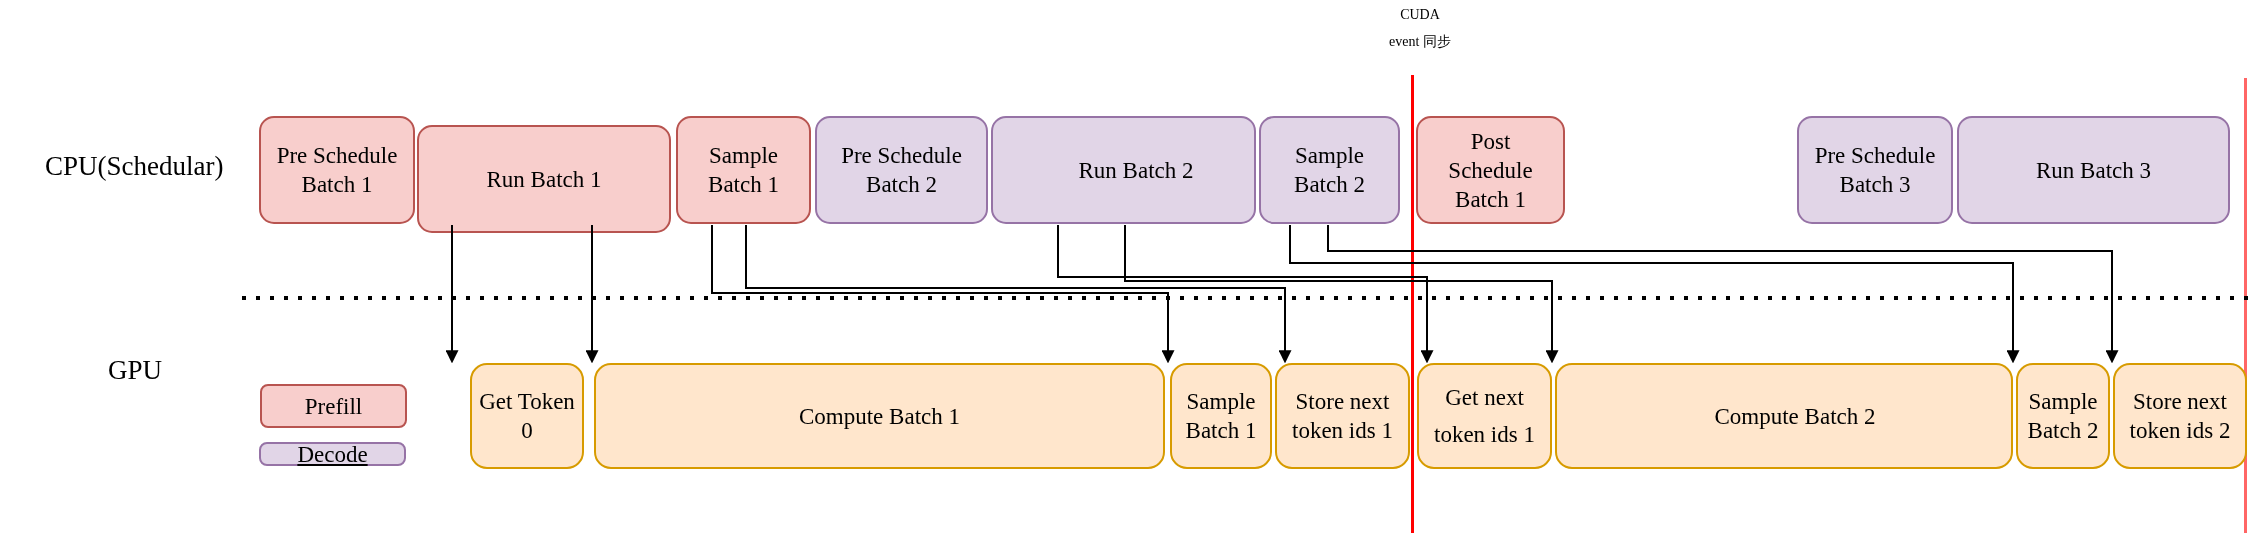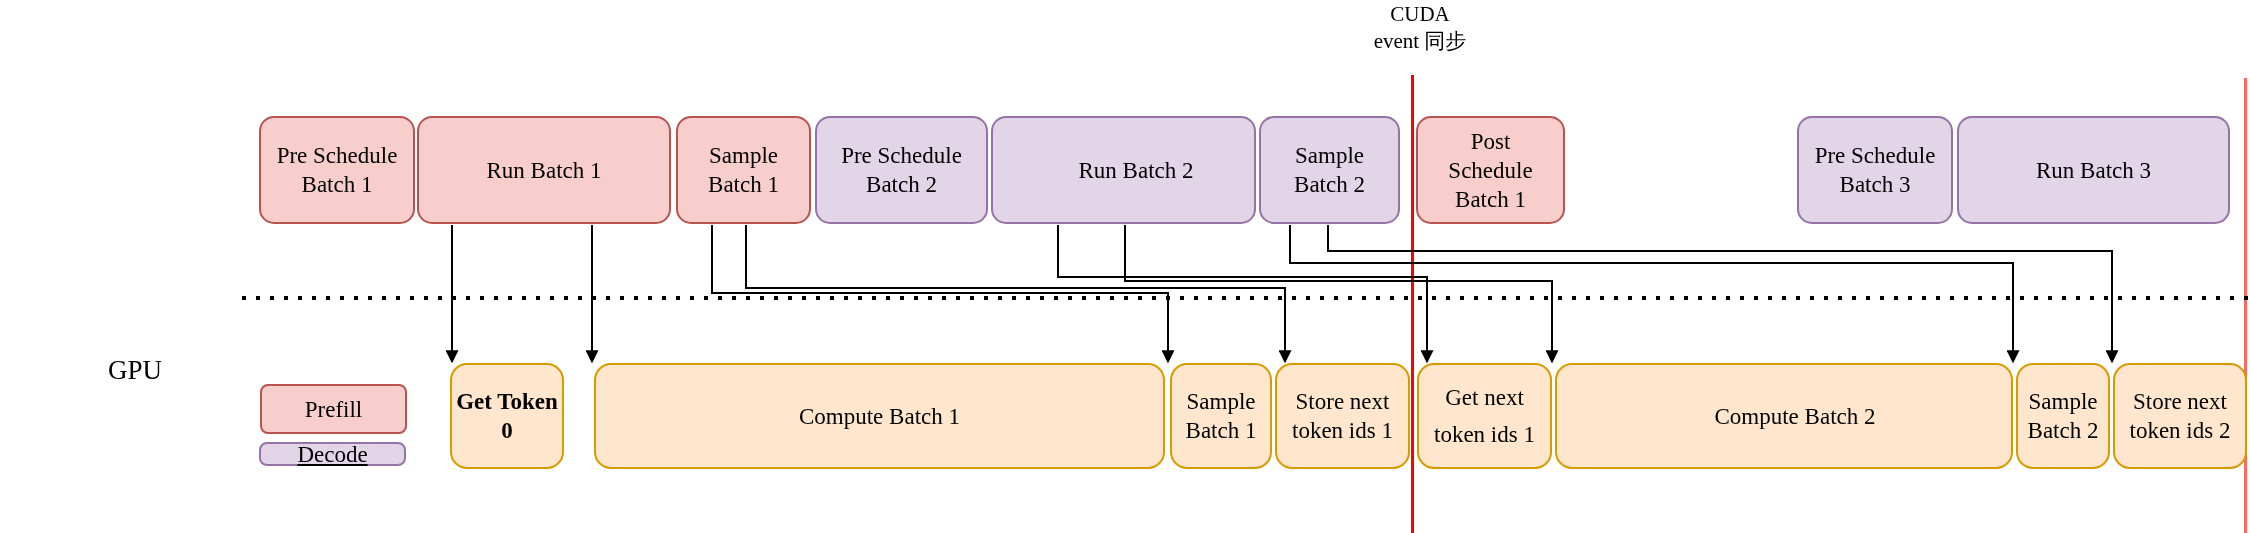--- a/index.html
+++ b/index.html
@@ -16,55 +16,56 @@
   .gpu-node{top:363px;height:106px;border-radius:17px;}
   .legend-node{border-radius:8px;font-size:23px;line-height:23px;}
   .prefill{background:var(--prefill-fill,#f8cecc);border-color:var(--prefill-stroke,#b85450);}
   .decode{background:var(--decode-fill,#e1d5e7);border-color:var(--decode-stroke,#9673a6);}
   .gpu{background:var(--gpu-fill,#ffe6cc);border-color:var(--gpu-stroke,#d79b00);}
   .row-label{position:absolute;font-size:27px;line-height:31px;white-space:nowrap;}
   #cpu-label{left:45px;top:151px;}
   #gpu-label{left:108px;top:355px;}
   .cuda-label{
     position:absolute;left:1420px;top:1px;transform:translateX(-50%);
-    text-align:center;font-size:21px;line-height:27px;white-space:nowrap;
+    text-align:center;font-size:14px;line-height:27px;white-space:nowrap;
   }
   .vline{position:absolute;width:3px;}
   #cuda-sync-line{left:1411px;top:75px;height:458px;background:var(--sync-color,#ff0000);}
   #next-sync-line{left:2244px;top:78px;height:455px;background:var(--sync-color,#ff0000);opacity:0.6;}
   .dotted-separator{
     position:absolute;left:242px;top:296px;width:2009px;height:4px;
     background:repeating-linear-gradient(to right,#000 0 4px,transparent 4px 14px);
   }
   .connector-layer{position:absolute;left:0;top:0;pointer-events:none;color:var(--connector-color,#000);}
 </style>
 </head>
 <body>
 
 <div class="canvas">
 
+  <span class="row-label" id="cpu-label">CPU(Schedular)</span>
 
   <span class="row-label" id="gpu-label">GPU</span>
 
   <div class="cuda-label">
     <div>CUDA</div>
     <div>event 同步</div>
   </div>
 
   <div class="vline" id="cuda-sync-line"></div>
   <div class="vline" id="next-sync-line"></div>
 
   <div class="dotted-separator"></div>
 
   <div id="cpu-row">
       <div class="node cpu-node prefill" style="left: 259px; width: 156px;">
         <div>Pre Schedule</div>
         <div>Batch 1</div>
       </div>
-      <div class="node cpu-node prefill" style="left: 417px; width: 254px;">
+      <div class="node cpu-node prefill" style="left: 417px; width: 254px; margin-top: 9px;">
         <div>Run Batch 1</div>
       </div>
       <div class="node cpu-node prefill" style="left: 676px; width: 135px;">
         <div>Sample</div>
         <div>Batch 1</div>
       </div>
       <div class="node cpu-node decode" style="left: 815px; width: 173px;">
         <div>Pre Schedule</div>
         <div>Batch 2</div>
       </div>
@@ -82,21 +83,21 @@
       </div>
       <div class="node cpu-node decode" style="left: 1797px; width: 156px;">
         <div>Pre Schedule</div>
         <div>Batch 3</div>
       </div>
       <div class="node cpu-node decode" style="left: 1957px; width: 273px;">
         <div>Run Batch 3</div>
       </div>
     </div>
   <div id="gpu-row">
-      <div class="node gpu-node gpu" style="left: 450px; width: 114px; font-weight: bold;">
+      <div class="node gpu-node gpu" style="left: 470px; width: 114px;">
         <div>Get Token</div>
         <div>0</div>
       </div>
       <div class="node gpu-node gpu" style="left: 594px; width: 571px;">
         <div>Compute Batch 1</div>
       </div>
       <div class="node gpu-node gpu" style="left: 1170px; width: 102px;">
         <div>Sample</div>
         <div>Batch 1</div>
       </div>
@@ -114,21 +115,21 @@
       <div class="node gpu-node gpu" style="left: 2016px; width: 94px;">
         <div>Sample</div>
         <div>Batch 2</div>
       </div>
       <div class="node gpu-node gpu" style="left: 2113px; width: 134px;">
         <div>Store next</div>
         <div>token ids 2</div>
       </div>
     </div>
   <div id="legend">
-      <div class="node legend-node prefill" style="left: 260px; width: 147px; top: 384px; height: 50px;">
+      <div class="node legend-node prefill" style="left: 260px; width: 147px; top: 384px; height: 44px;">
         <div>Prefill</div>
       </div>
       <div class="node legend-node decode" style="left: 259px; width: 147px; top: 442px; height: 24px; text-decoration: underline;">
         <div>Decode</div>
       </div>
     </div>
 
   <svg class="connector-layer" id="connector-layer" width="2251" height="533" viewBox="0 0 2251 533">
     <defs>
       <marker id="arrowhead" viewBox="0 0 10 10" refX="0.5" refY="5" markerUnits="userSpaceOnUse" markerWidth="13" markerHeight="13" orient="auto">

